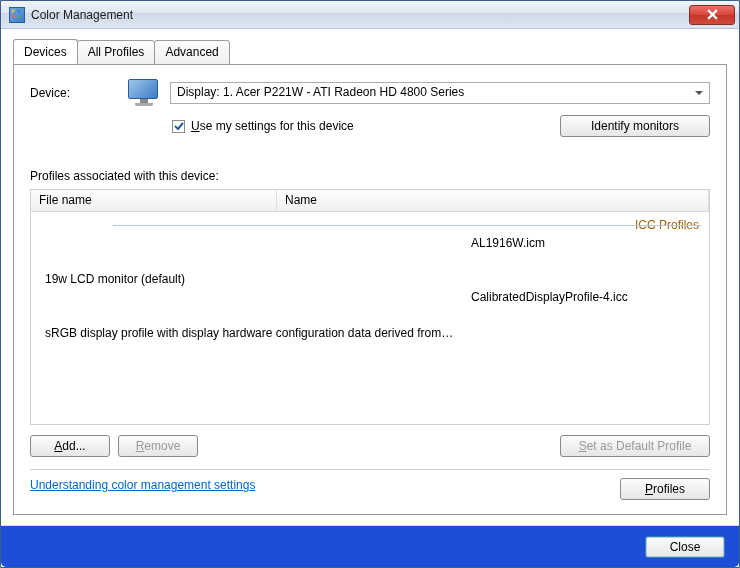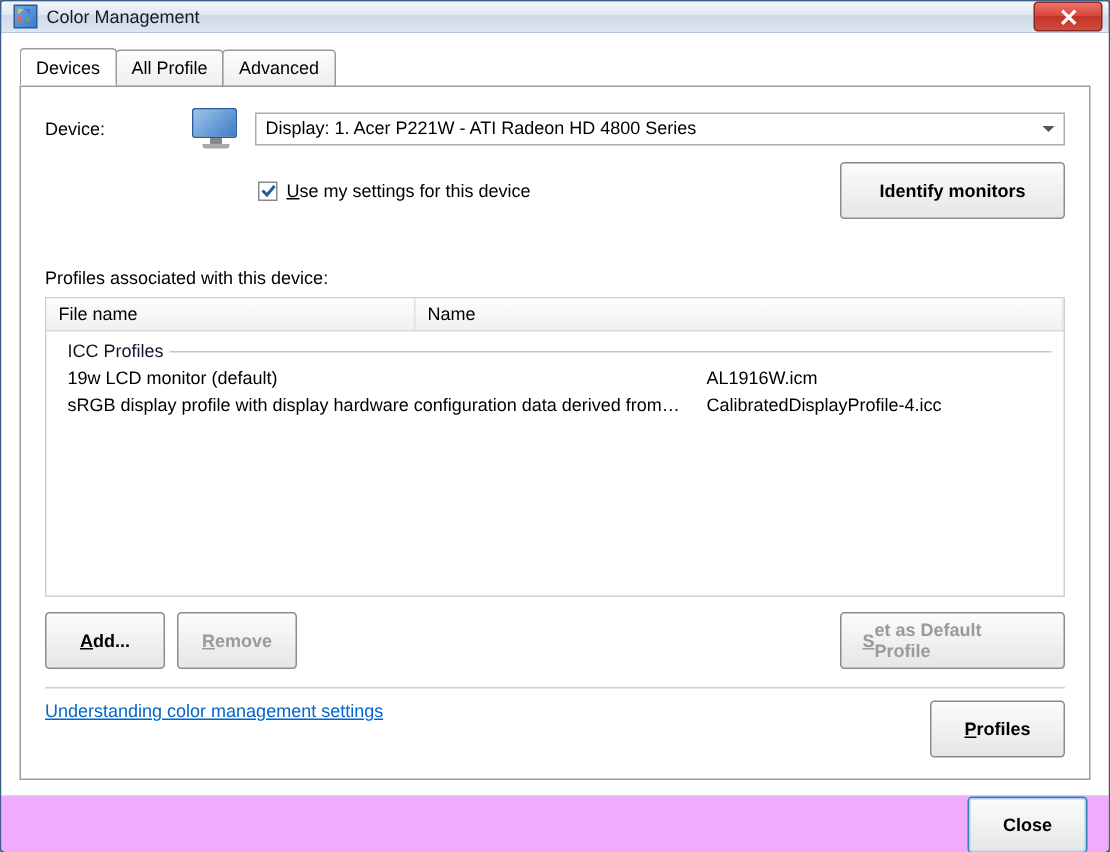--- a/index.html
+++ b/index.html
@@ -163,31 +163,30 @@
   border: 1px solid #8a8a8a;
   background: #fff;
   margin-right: 6px;
   display: inline-flex;
   align-items: center;
   justify-content: center;
 }
 .checkbox svg { width: 10px; height: 10px; }
 .checkbox-label .u { text-decoration: underline; }
 .identify-btn, .profiles-btn, .closewin-btn, .action-btn {
-  height: 38px;
+  height: 22px;
   padding: 0 14px;
   border: 1px solid #8a8a8a;
   border-radius: 3px;
   background: linear-gradient(to bottom, #fcfcfc, #e6e6e6);
   font-size: 12px;
   cursor: pointer;
   display: inline-flex;
   align-items: center;
   justify-content: center;
-  font-weight: bold;
 }
 .identify-btn { margin-left: auto; width: 150px; }
 .section-label { margin-bottom: 6px; }
 .profiles-table {
   border: 1px solid #d0d0d0;
   flex: 1;
   display: flex;
   flex-direction: column;
   background: #fff;
   min-height: 200px;
@@ -202,23 +201,24 @@
   padding: 3px 8px;
   border-right: 1px solid #e0e0e0;
   font-weight: normal;
   white-space: nowrap;
   overflow: hidden;
 }
 .th.name { flex: 0 0 432px; }
 .th.file { flex: 1; }
 .table-body { padding: 4px 0; }
 .group-header {
-  color: #0f172a;
+  color: #a16207;
   padding: 2px 10px 2px 14px;
   position: relative;
+  text-align: right;
 }
 .group-header::after {
   content: "";
   position: absolute;
   left: 82px;
   right: 8px;
   top: 50%;
   height: 1px;
   background: #b8c8e0;
 }
@@ -226,20 +226,21 @@
   display: flex;
   padding: 2px 0;
   cursor: pointer;
 }
 .profile-row .pname {
   flex: 0 0 432px;
   padding: 0 8px 0 14px;
   white-space: nowrap;
   overflow: hidden;
   text-overflow: ellipsis;
+  margin-top: 36px;
 }
 .profile-row .pfile {
   flex: 1;
   padding: 0 8px;
   white-space: nowrap;
   overflow: hidden;
 }
 .buttons-row {
   display: flex;
   gap: 8px;
@@ -261,21 +262,21 @@
   align-items: flex-start;
 }
 .link {
   color: #0066cc;
   text-decoration: underline;
   cursor: pointer;
 }
 .profiles-btn .u { text-decoration: underline; }
 .bottom-bar {
   height: 42px;
-  background: #f0abfc;
+  background: #1d4ed8;
   border-top: 1px solid #d8d8d8;
   display: flex;
   align-items: center;
   justify-content: flex-end;
   padding: 0 14px;
   border-radius: 0 0 5px 5px;
 }
 .closewin-btn {
   width: 80px;
   border: 1px solid #3c7fb1;
@@ -293,21 +294,21 @@
     <div class="close-btn">
       <svg viewBox="0 0 10 10">
         <path d="M1 1 L9 9 M9 1 L1 9" stroke="#fff" stroke-width="2" fill="none"></path>
       </svg>
     </div>
   </div>
 
   <div class="content">
     <div class="tabs">
       <div class="tab active">Devices</div>
-      <div class="tab">All Profile</div>
+      <div class="tab">All Profiles</div>
       <div class="tab">Advanced</div>
     </div>
 
     <div class="tabpanel">
       <div class="device-row">
         <span class="device-label">Device:</span>
         <span class="monitor-icon">
           <div class="screen"></div>
             <div class="stand"></div>
             <div class="base"></div>

